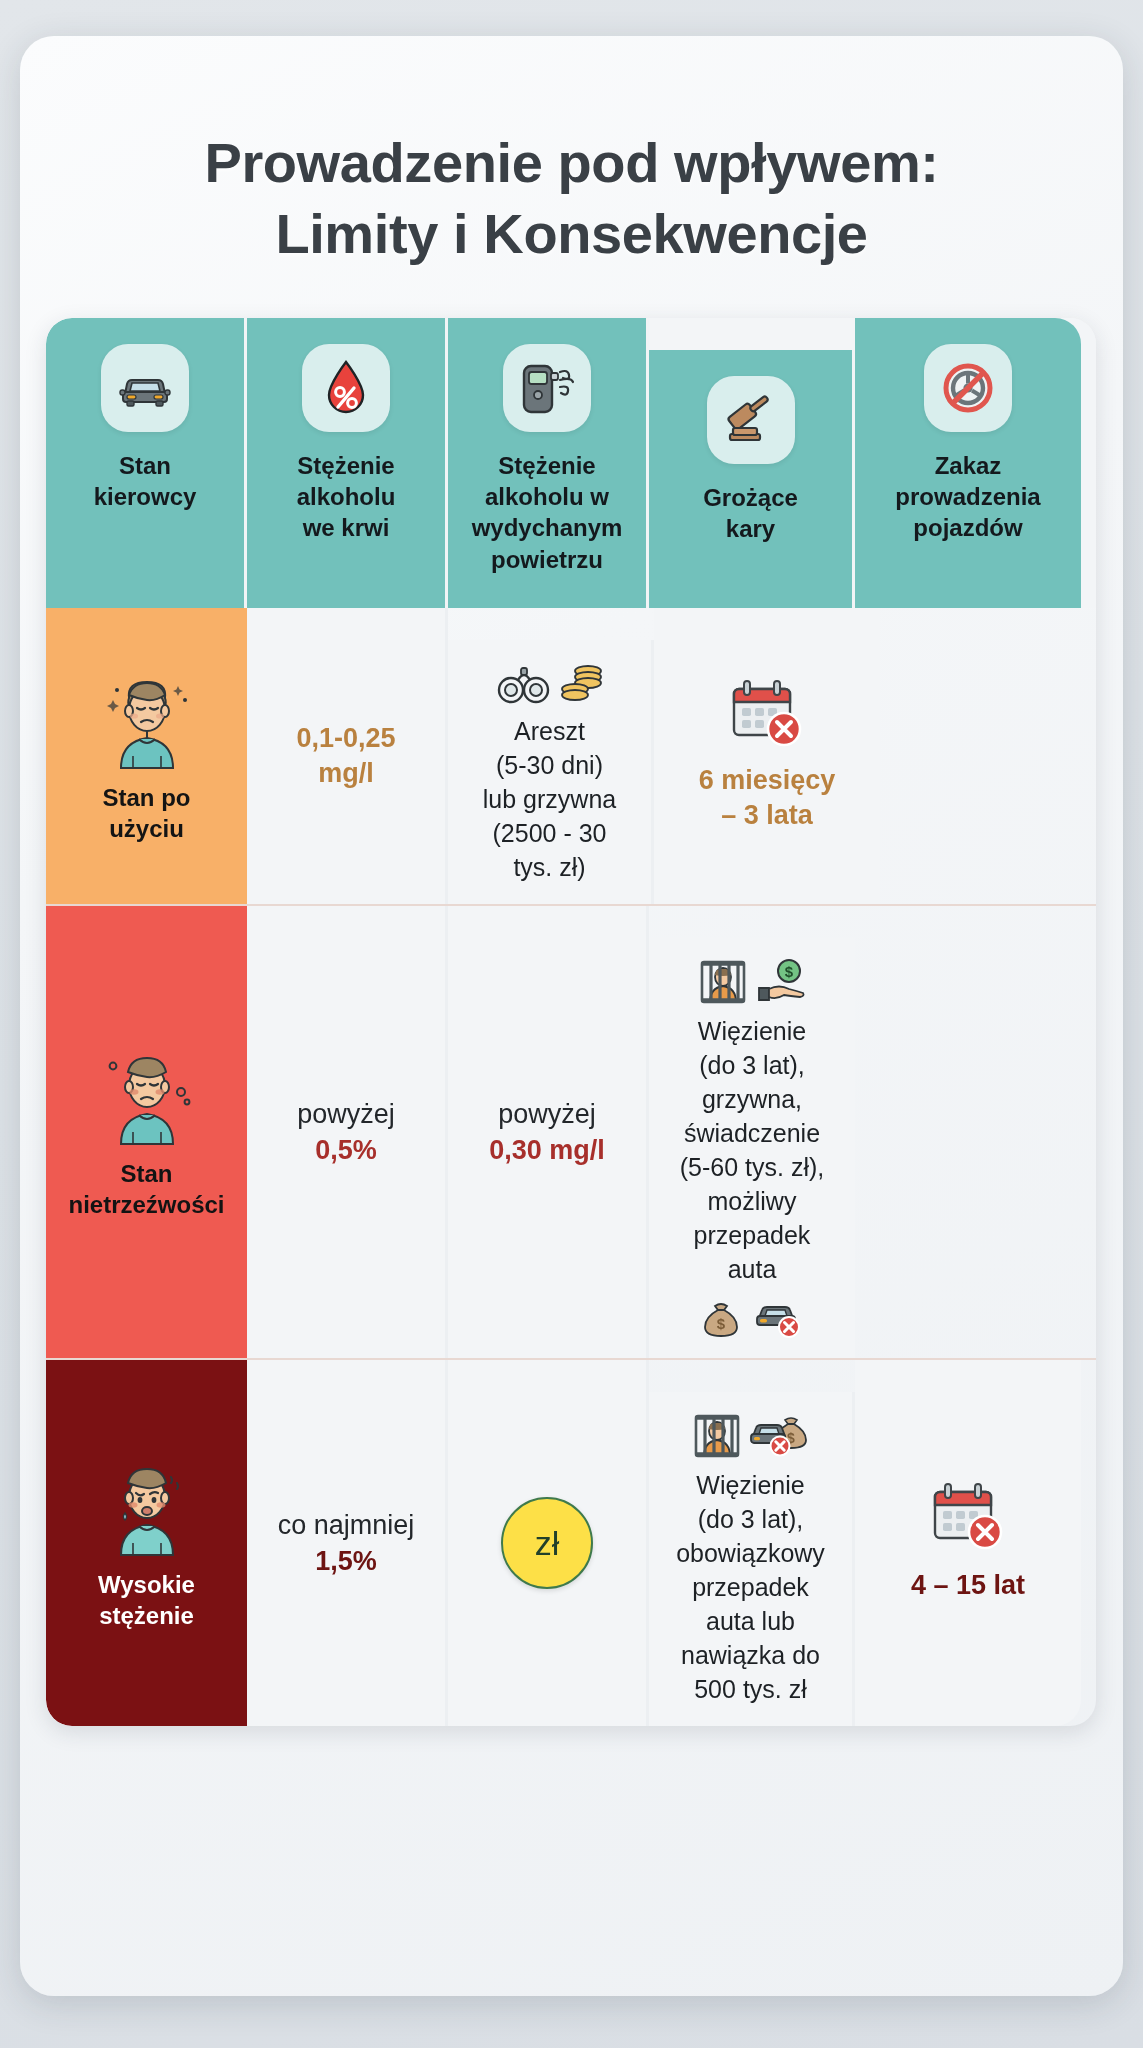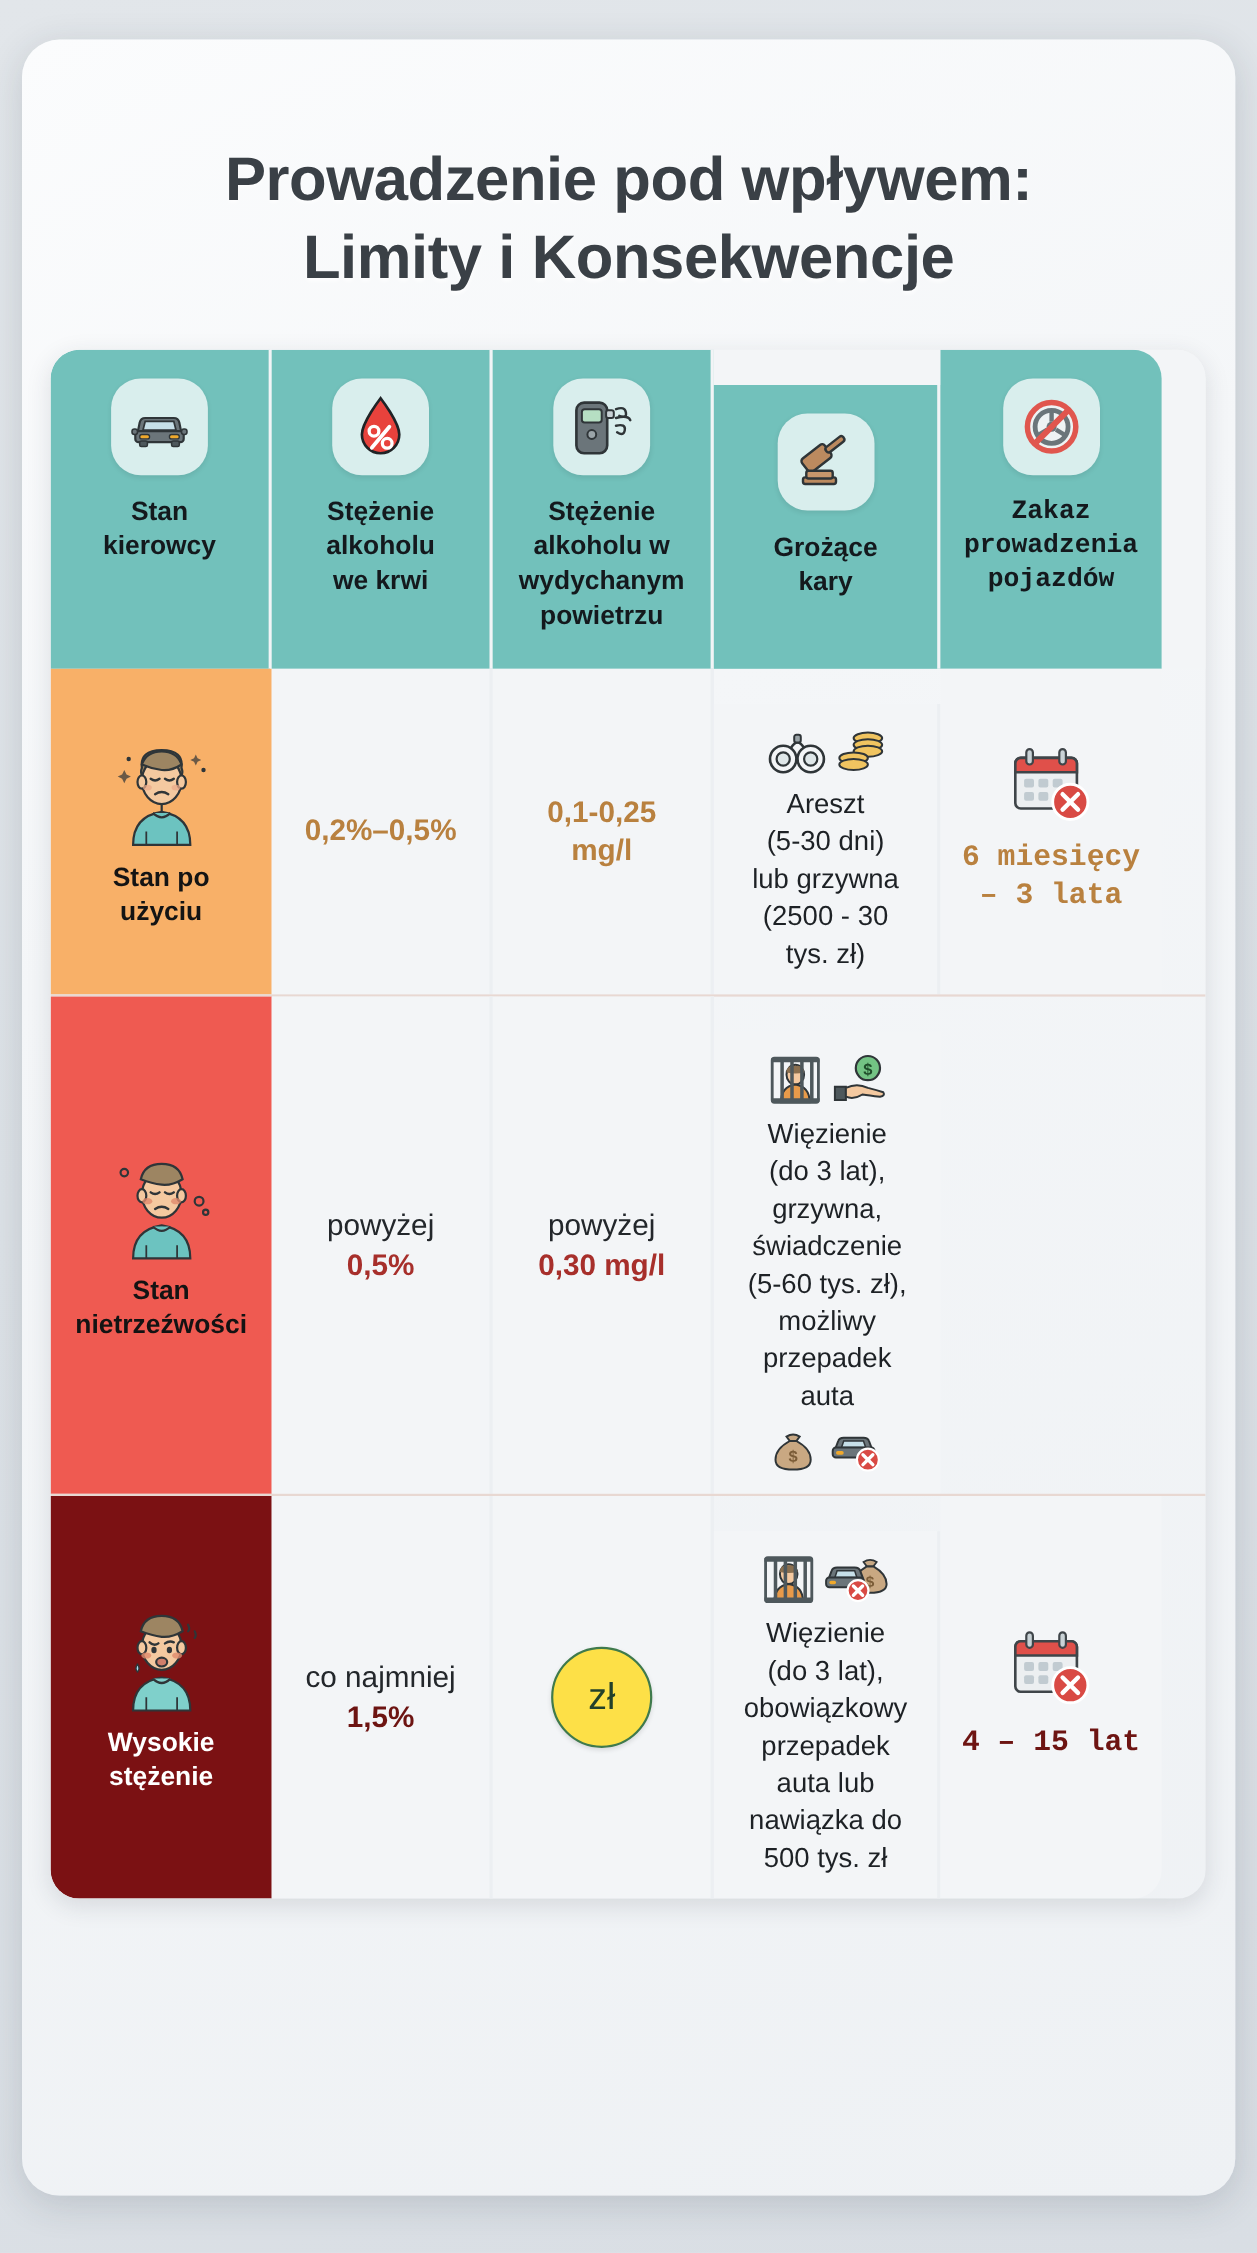--- a/index.html
+++ b/index.html
@@ -61,21 +61,21 @@
     flex-direction: column;
   }
 
   .row { display: flex; width: 100%; }
 
   
   .c0 { width: 201px; }
   .c1 { width: 201px; }
   .c2 { width: 201px; }
   .c3 { width: 206px; margin-top: 32px; }
-  .c4 { width: 201px; font-family: Liberation Mono, monospace; }
+  .c4 { width: 226px; }
 
   
   .header-row { background: #f3f5f7; }
   .hcell {
     background: #72c1bb;
     padding: 26px 10px 22px;
     display: flex;
     flex-direction: column;
     align-items: center;
     justify-content: flex-start;
@@ -286,23 +286,20 @@
             <path d="M79 18 l1.6 3.4 l3.4 1.6 l-3.4 1.6 l-1.6 3.4 l-1.6 -3.4 l-3.4 -1.6 l3.4 -1.6 z" fill="#2f3538" opacity="0.7"></path>
             <circle cx="86" cy="32" r="2" fill="#2f3538"></circle>
           </svg>
         </div>
         <div class="state-label">
           <div>Stan po</div>
           <div>użyciu</div>
         </div>
       </div>
 
-      <div class="dcell c1">
-        <div class="val-strong accent-orange">0,2%–0,5%</div>
-      </div>
 
       <div class="dcell c2">
         <div class="val-strong accent-orange">
           <div>0,1-0,25</div>
           <div>mg/l</div>
         </div>
       </div>
 
       <div class="dcell c3">
         <div class="pen-icons">

